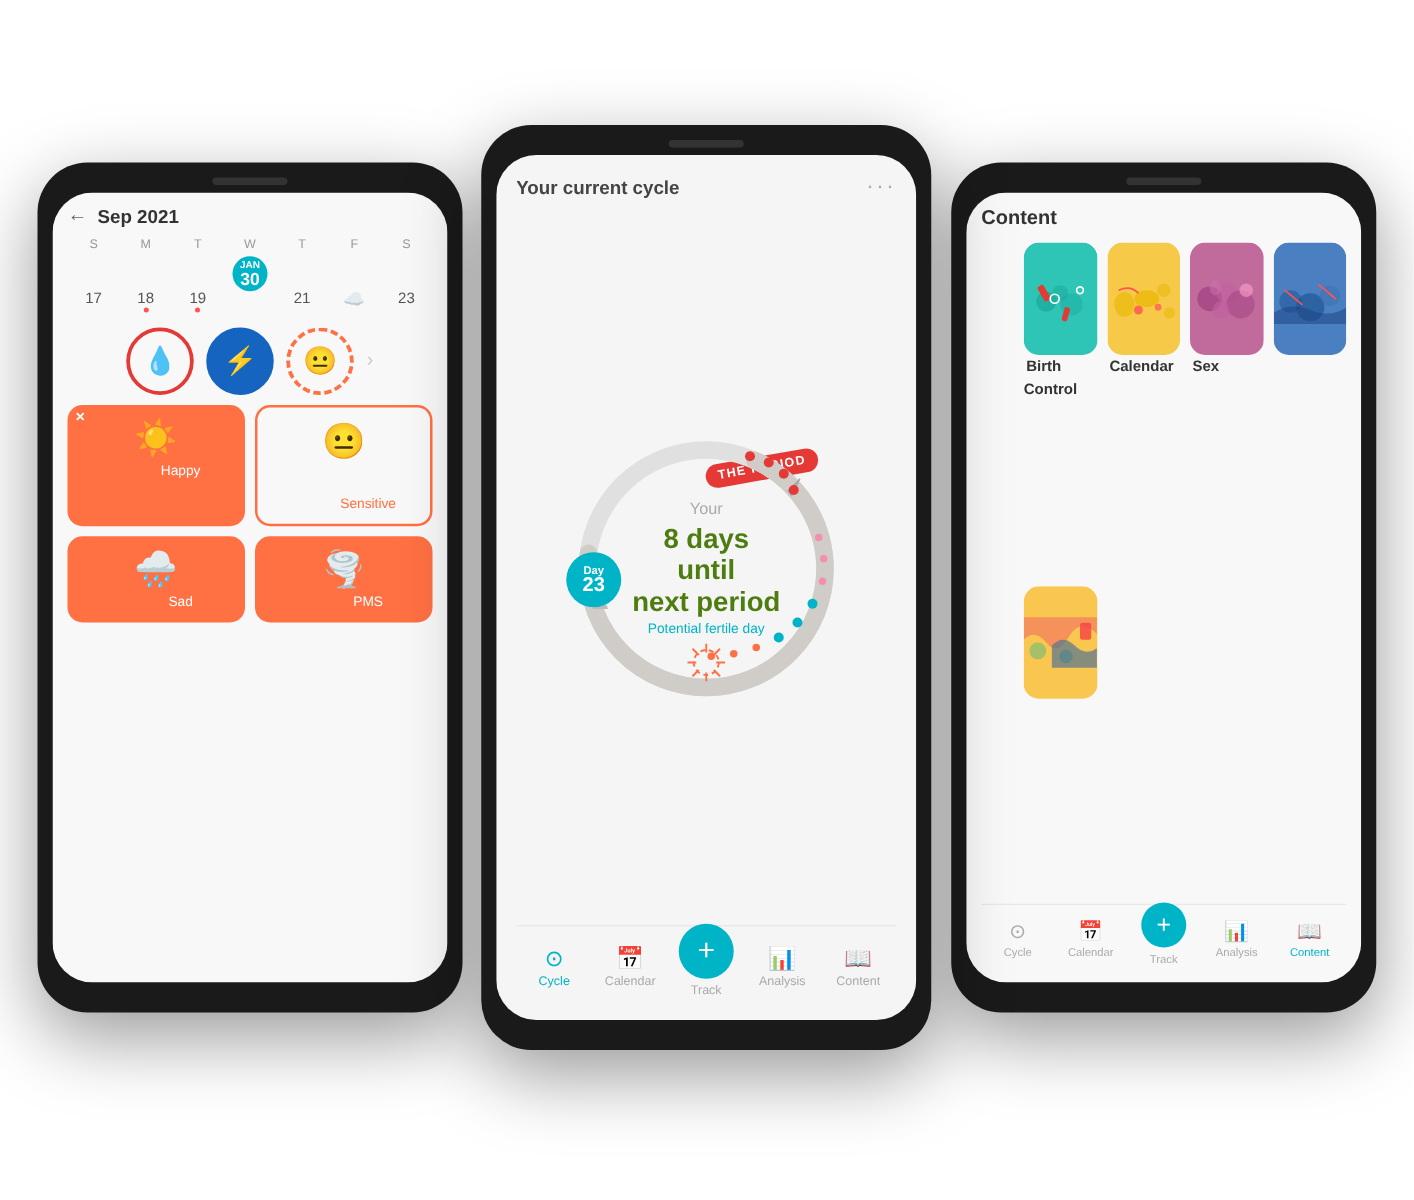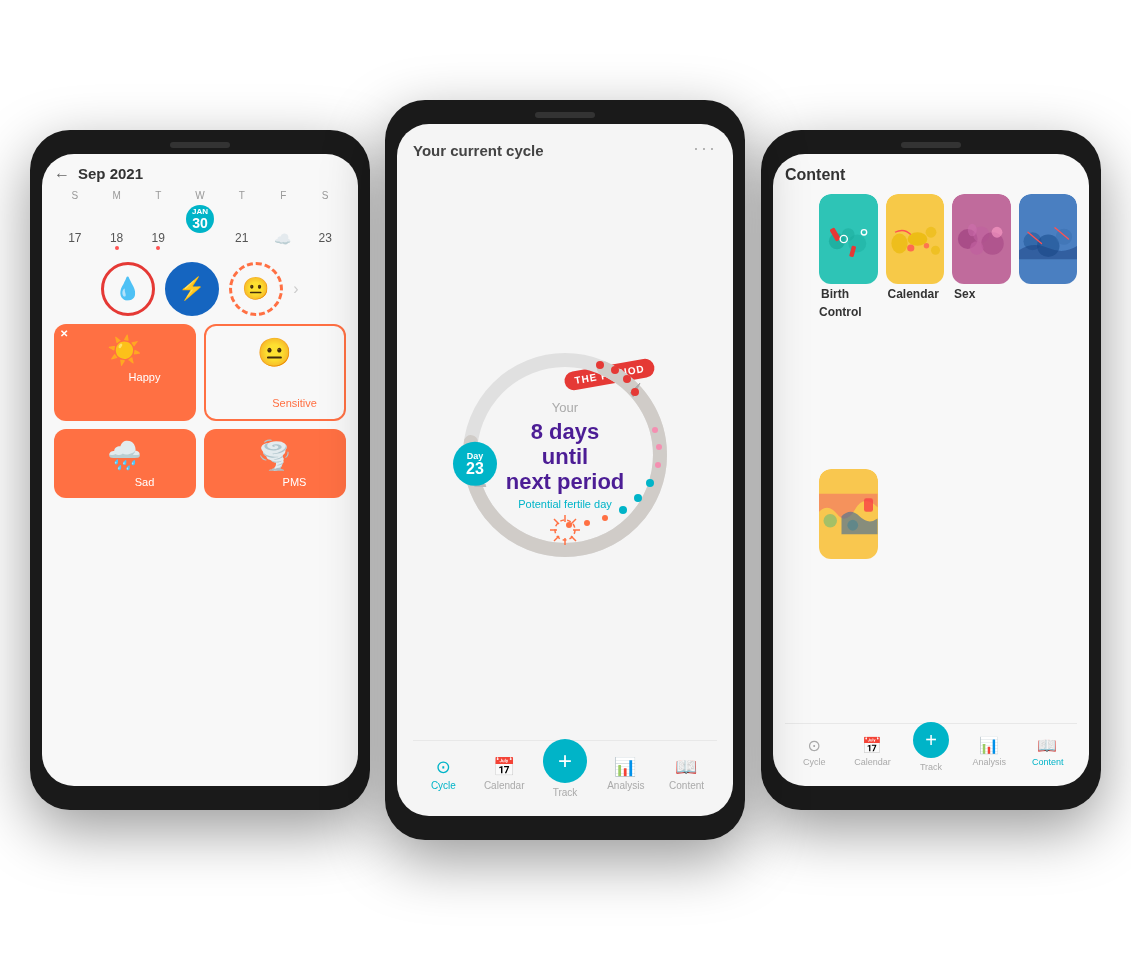--- a/index.html
+++ b/index.html
@@ -311,21 +311,21 @@
       text-align: center;
     }
     .today-label {
       font-size: 13px;
       color: #aaa;
       margin-bottom: 4px;
     }
     .days-until {
       font-size: 22px;
       font-weight: 800;
-      color: #4c1d95;
+      color: #4d7c0f;
       line-height: 1.15;
     }
     .fertile-day {
       font-size: 11px;
       color: #00b4c8;
       margin-top: 4px;
     }
     .day-badge {
       position: absolute;
       left: 8px;

